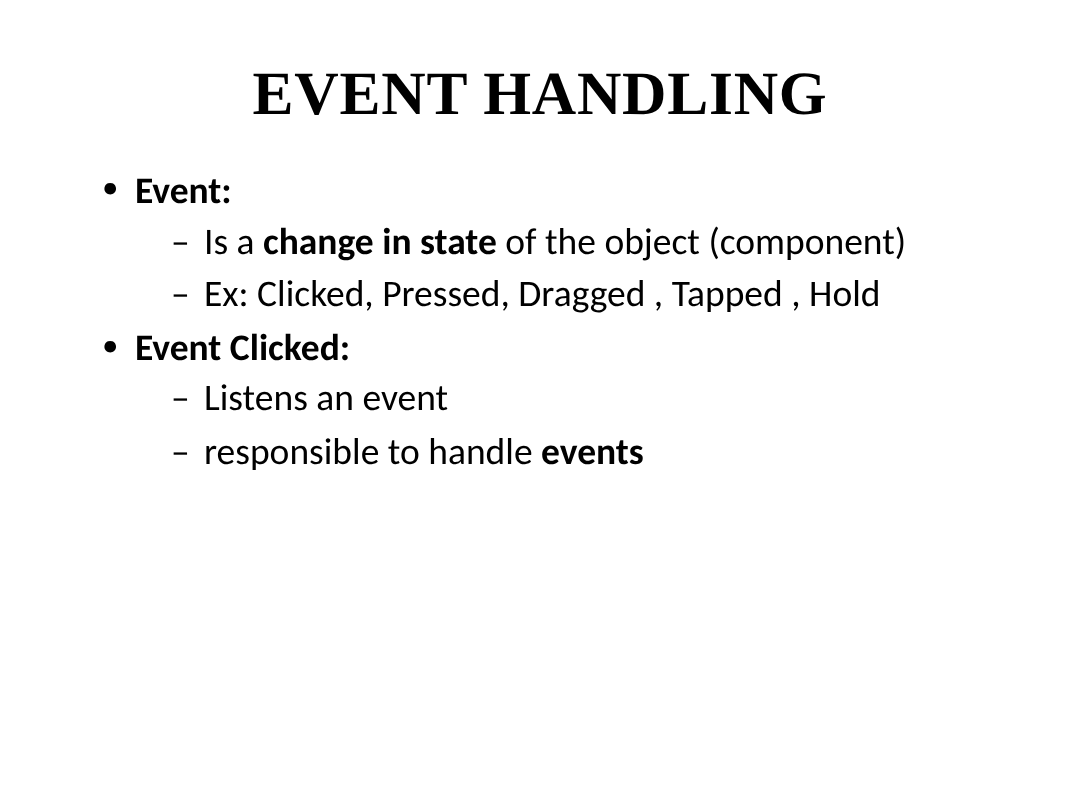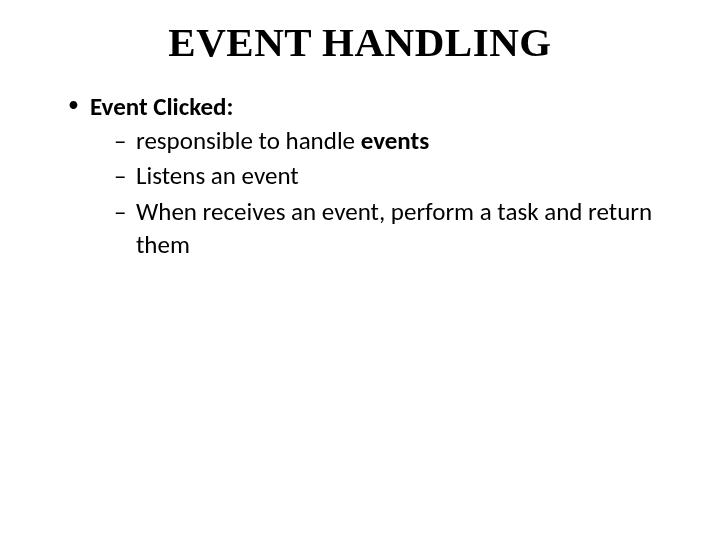--- a/index.html
+++ b/index.html
@@ -16,20 +16,21 @@
       padding: 18px 30px 30px 30px;
       overflow: hidden;
     }
     .title {
       font-family: "Times New Roman", Times, serif;
       font-weight: bold;
       font-size: 41px;
       text-align: center;
       margin-bottom: 24px;
       letter-spacing: 0.5px;
+      margin-top: 20px;
     }
     .content {
       font-size: 25px;
       line-height: 1.34;
     }
     ul.level1 {
       list-style: none;
       padding-left: 38px;
     }
     ul.level1 > li {
@@ -65,21 +66,27 @@
     }
   </style>
 </head>
 <body>
 
 <div class="title">EVENT HANDLING</div>
 
 <div class="content">
   <ul class="level1">
     <li>
+      <span class="bold">Event:</span>
+      <ul class="level2">
+        <li><span>Is a </span><span class="bold">change in state</span><span> of the object (component)</span></li>
+        <li><span>Ex: Clicked, Pressed, Dragged , Tapped , Hold</span><span class="bold"></span><span></span></li>
+      </ul>
+    </li>
+    <li>
       <span class="bold">Event Clicked:</span>
       <ul class="level2">
+        <li><span>Listens an event</span><span class="bold"></span><span></span></li>
         <li><span>responsible to handle </span><span class="bold">events</span><span></span></li>
-        <li><span>Listens an event</span><span class="bold"></span><span></span></li>
-        <li><span>When receives an event, perform a task and return them</span><span class="bold"></span><span></span></li>
       </ul>
     </li>
   </ul>
 </div>
 
 </body></html>

